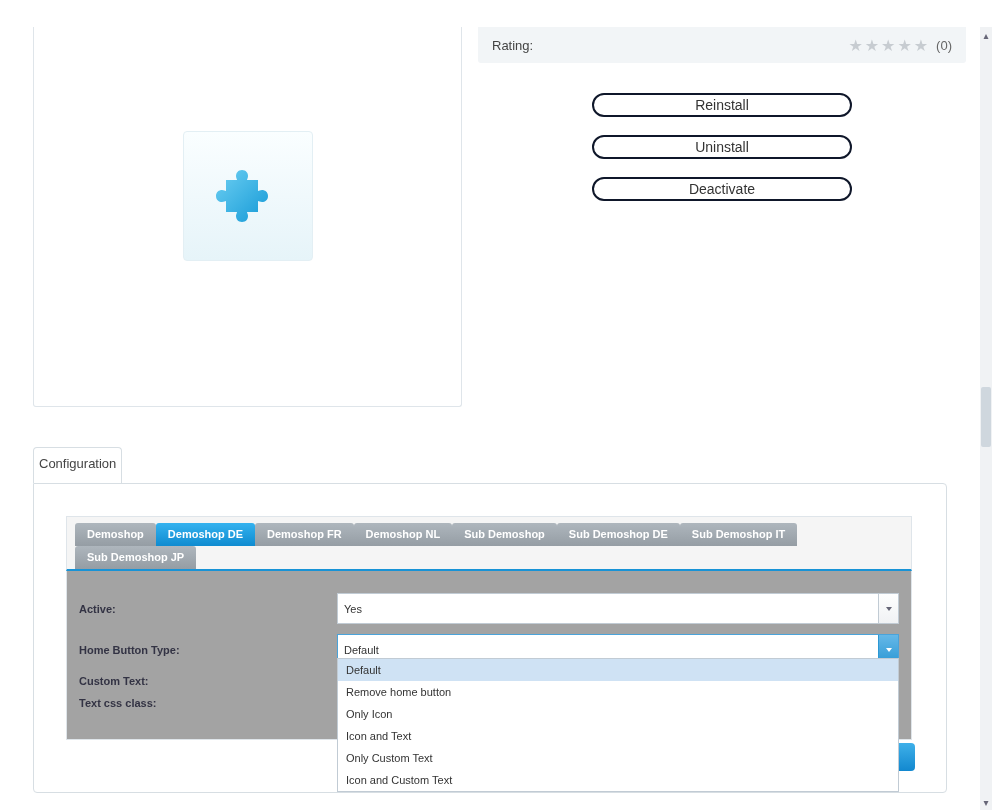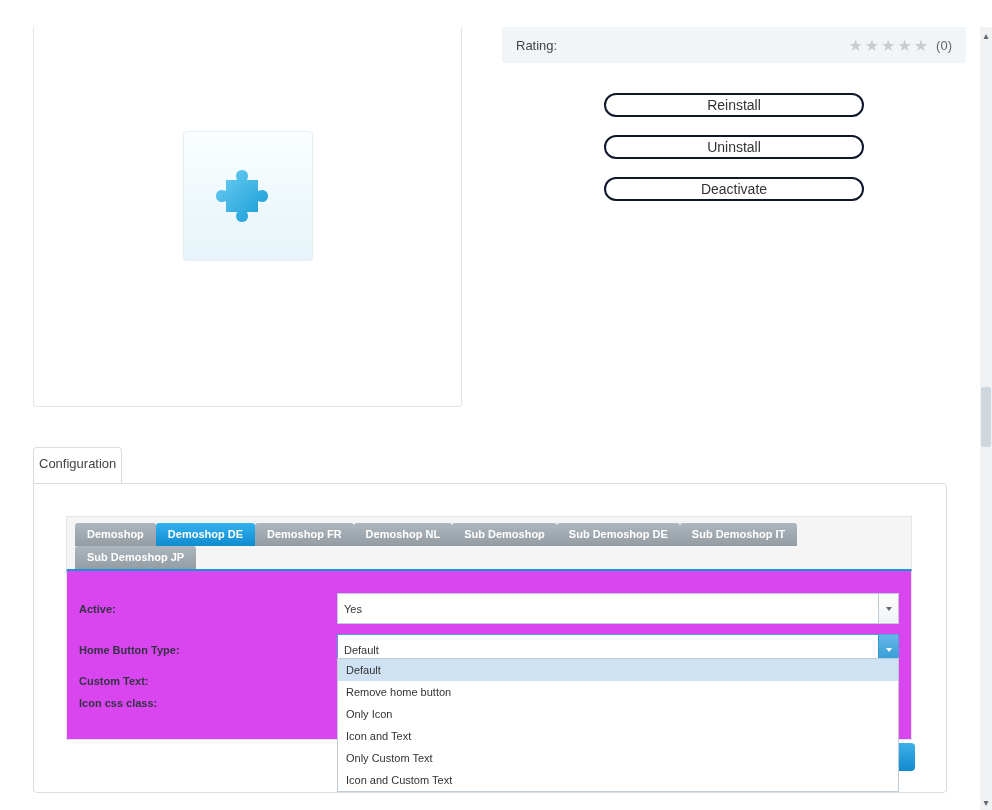--- a/index.html
+++ b/index.html
@@ -16,21 +16,21 @@
 .wc-close { background: linear-gradient(#2aa6e6,#0b76c6); }
 .wc svg { width: 10px; height: 10px; fill: #fff; }
 .wc-min svg, .wc-max svg { fill: #556; }
 
 .content { position: absolute; top: 27px; left: 0; right: 12px; bottom: 0; overflow: auto; }
 
 .scrollbar-v { position: absolute; right: 0; top: 27px; width: 12px; bottom: 0; background: #f0f2f4; }
 .scrollbar-arrow { height: 16px; display: flex; align-items: center; justify-content: center; color: #667; font-size: 10px; }
 .scrollbar-handle { position: absolute; left: 1px; width: 10px; top: 360px; height: 60px; background: #cfd7de; border-radius: 2px; }
 
-.upper { display: flex; gap: 40px; padding: 0 0 0 33px; justify-content: space-between; }
+.upper { display: flex; gap: 16px; padding: 0 0 0 33px; justify-content: space-between; }
 .plugin-panel { width: 429px; height: 380px; border: 1px solid #dfe5ea; border-top: none; border-radius: 0 0 3px 3px; background: #fff; display: flex; align-items: flex-start; justify-content: center; padding-top: 104px; }
 .plugin-icon-box { width: 130px; height: 130px; border: 1px solid #e3eff4; border-radius: 4px; background: linear-gradient(to bottom,#fafeff,#e6f4f9); display: flex; align-items: center; justify-content: center; }
 .plugin-icon-box svg { width: 64px; height: 64px; }
 
 .side-panel { flex: 1; padding-right: 14px; }
 .rating-row { height: 36px; background: #f2f5f7; border-radius: 0 0 3px 3px; display: flex; align-items: center; padding: 0 14px; margin-bottom: 30px; }
 .rating-label { color: #444; font-size: 13px; margin-right: auto; }
 .stars { color: #c7ccd1; display: flex; gap: 2px; font-size: 16px; margin-right: 8px; }
 .rating-count { color: #666; font-size: 13px; }
 
@@ -38,21 +38,21 @@
 
 .config-wrap { margin: 40px 33px 0 33px; }
 .config-tab-header { display: flex; height: 36px; }
 .config-tab { border: 1px solid #d7dee3; border-bottom: none; border-radius: 4px 4px 0 0; background: #fff; padding: 8px 5px; font-size: 13px; color: #444; font-weight: 500; margin-right: 2px; }
 .config-body { border: 1px solid #d7dee3; border-radius: 0 4px 4px 4px; padding: 32px; min-height: 310px; position: relative; }
 
 .shop-tabs-bar { background: #f5f5f5; border-bottom: 2px solid #1893d6; padding: 6px 8px 0 8px; display: flex; flex-wrap: wrap; width:846px; border-top:1px solid #dfe5ea; border-left:1px solid #dfe5ea; border-right:1px solid #dfe5ea; }
 .shop-tab { border: none; border-radius: 3px 3px 0 0; padding: 5px 12px 6px; font-size: 11px; color: #fff; background: linear-gradient(#aeb6bd,#959da4); cursor: pointer; font-weight:600; }
 .shop-tab.active { background: linear-gradient(#34b2ef,#0f8bd0); }
 
-.form-area { width:846px; border:1px solid #dfe5ea; border-top:none; padding: 22px 12px 20px; background:#d946ef; position: relative; }
+.form-area { width:846px; border:1px solid #dfe5ea; border-top:none; padding: 22px 12px 20px; background:#a3a3a3; position: relative; }
 .form-row { display: flex; align-items: center; margin-bottom: 10px; }
 .form-label { width: 258px; font-size: 11px; font-weight: 700; color: #334; }
 .form-input-wrap { flex: 1; position: relative; }
 .combo { width: 100%; height: 31px; border: 1px solid #c1cbd4; background: #fff; display: flex; align-items: center; padding: 0 6px; font-size: 11px; color: #333; cursor: pointer; position: relative; }
 .combo.open { border-color: #4aa3da; }
 .combo .arrow { position: absolute; right: 0; top: 0; width: 20px; height: 100%; display: flex; align-items: center; justify-content: center; border-left:1px solid #c1cbd4; background: linear-gradient(#fefefe,#f0f2f4); }
 .combo.open .arrow { background: linear-gradient(#66b8e8,#2c98d4); border-left-color:#2c98d4; }
 .combo .arrow svg { width: 8px; height: 8px; fill: #667; }
 .combo.open .arrow svg { fill: #fff; }
 
@@ -157,21 +157,21 @@
                   <div class="dropdown-item">Icon and Custom Text</div>
                 </div>
             </div>
           </div>
 
           <div class="form-row">
             <div class="form-label">Custom Text:</div>
           </div>
 
           <div class="form-row">
-            <div class="form-label">Icon css class:</div>
+            <div class="form-label">Text css class:</div>
           </div>
         </div>
 
         <div class="primary-action"></div>
 
       </div>
     </div>
 
   </div>
 

